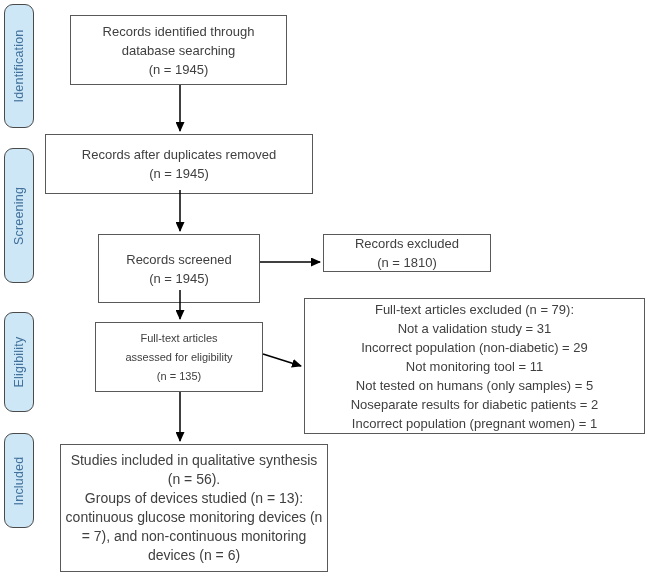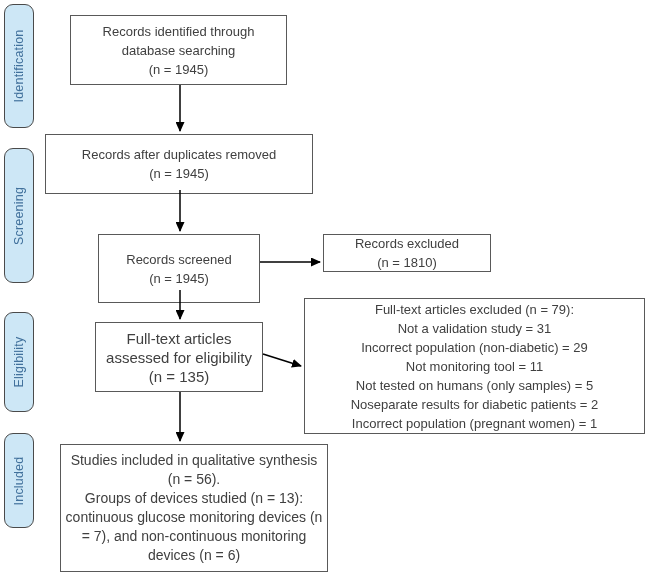--- a/index.html
+++ b/index.html
@@ -43,21 +43,21 @@
     white-space:pre-line;
     color:var(--box-text,#404040);
     font-size:13px;
     line-height:19px;
     padding:14px 4px;
   }
   .box-identified{left:70px;top:15px;width:217px;height:70px;}
   .box-duplicates{left:45px;top:134px;width:268px;height:60px;}
   .box-screened{left:98px;top:234px;width:162px;height:69px;}
   .box-records-excluded{left:323px;top:223px;width:168px;height:38px;margin-top:11px;}
-  .box-fulltext{left:95px;top:322px;width:168px;height:70px;font-size:15px;}
+  .box-fulltext{left:95px;top:322px;width:168px;height:70px;font-size:11px;}
   .box-fulltext-excluded{left:304px;top:298px;width:341px;height:136px;text-align:center;}
   .box-qualitative{left:60px;top:444px;width:268px;height:128px;font-size:14px;}
 
   .arrow-layer{position:absolute;left:0;top:0;}
 </style>
 </head>
 <body>
 
 <div class="canvas">
 

